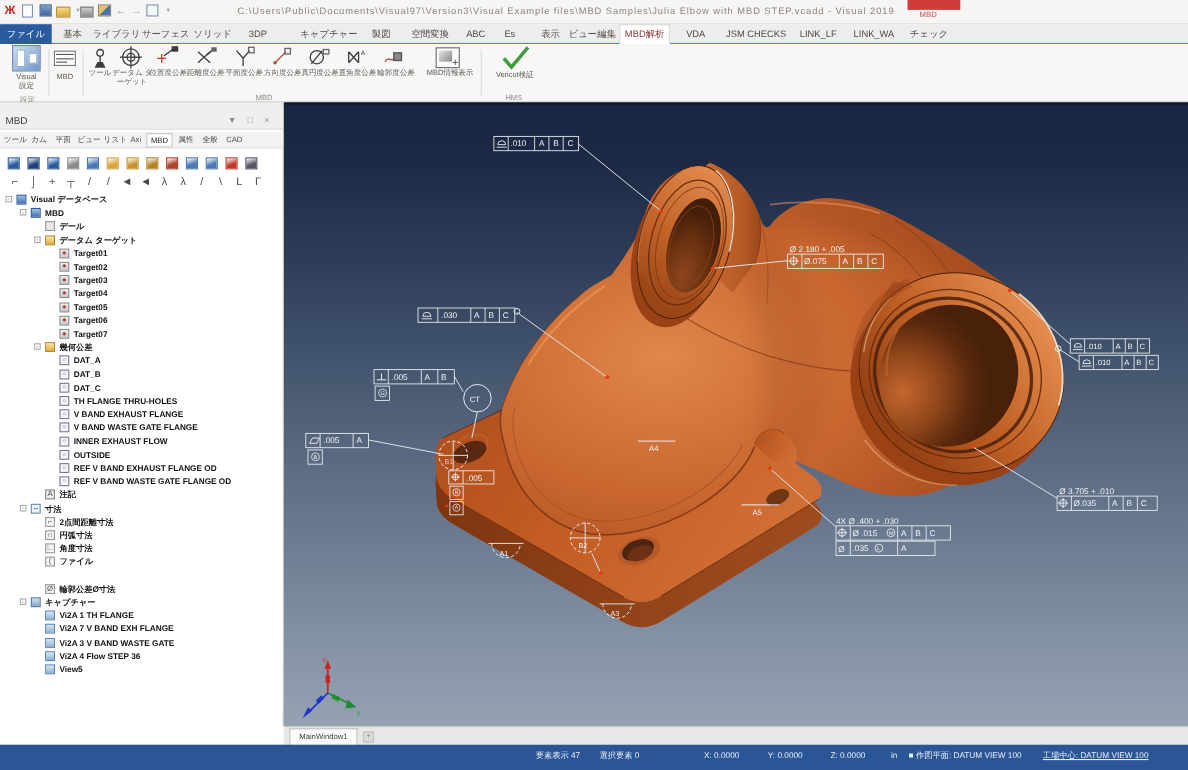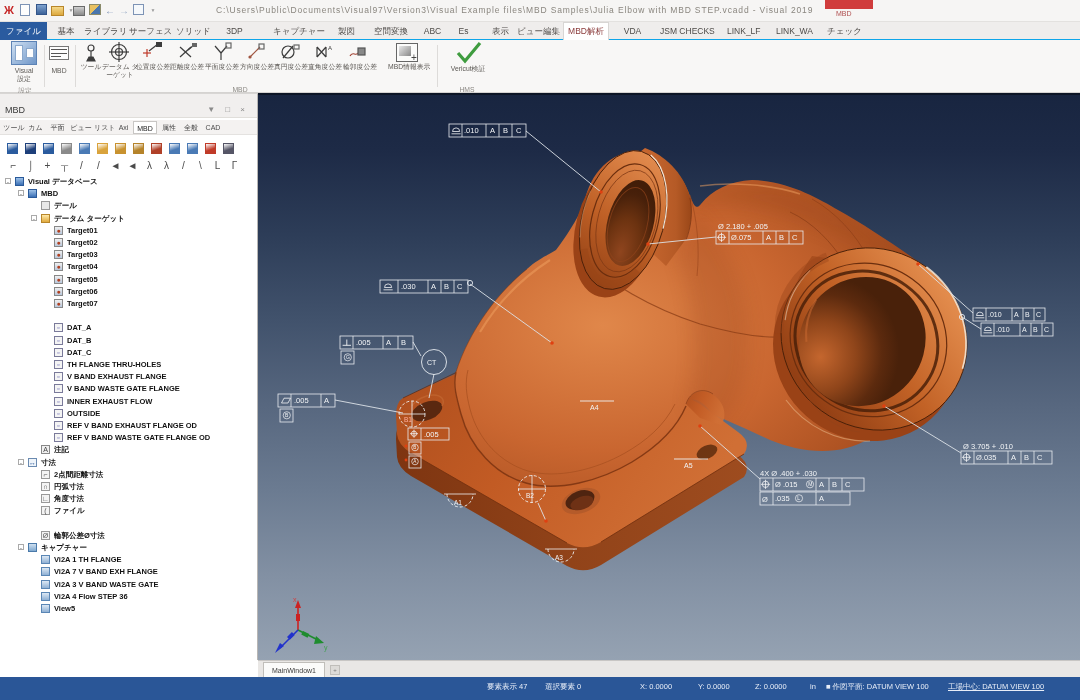--- a/index.html
+++ b/index.html
@@ -228,20 +228,25 @@
         <span class="ttxt" style="left:67px">Target05</span>
       </div>
 <div class="trow" style="top:109.80000000000001px">
         <span class="tico" style="left:54px;background:linear-gradient(#f0f0f0,#b8c8dc);border:1px solid #888"><i style="color:#b04020">●</i></span>
         <span class="ttxt" style="left:67px">Target06</span>
       </div>
 <div class="trow" style="top:122.00000000000001px">
         <span class="tico" style="left:54px;background:linear-gradient(#f0f0f0,#b8c8dc);border:1px solid #888"><i style="color:#b04020">●</i></span>
         <span class="ttxt" style="left:67px">Target07</span>
       </div>
+<div class="trow" style="top:134.20000000000002px">
+        <span class="texp" style="left:31px">-</span>
+        <span class="tico" style="left:41px;background:linear-gradient(#ffe9a8,#e0a93c);border:1px solid #b8862a"><i style="color:#946"></i></span>
+        <span class="ttxt" style="left:54px">幾何公差</span>
+      </div>
 <div class="trow" style="top:146.4px">
         <span class="tico" style="left:54px;background:#f4f4f4;border:1px solid #7a7a9a"><i style="color:#5555aa">▫</i></span>
         <span class="ttxt" style="left:67px">DAT_A</span>
       </div>
 <div class="trow" style="top:158.6px">
         <span class="tico" style="left:54px;background:#f4f4f4;border:1px solid #7a7a9a"><i style="color:#5555aa">▫</i></span>
         <span class="ttxt" style="left:67px">DAT_B</span>
       </div>
 <div class="trow" style="top:182.99999999999997px">
         <span class="tico" style="left:54px;background:#f4f4f4;border:1px solid #7a7a9a"><i style="color:#5555aa">▫</i></span>

